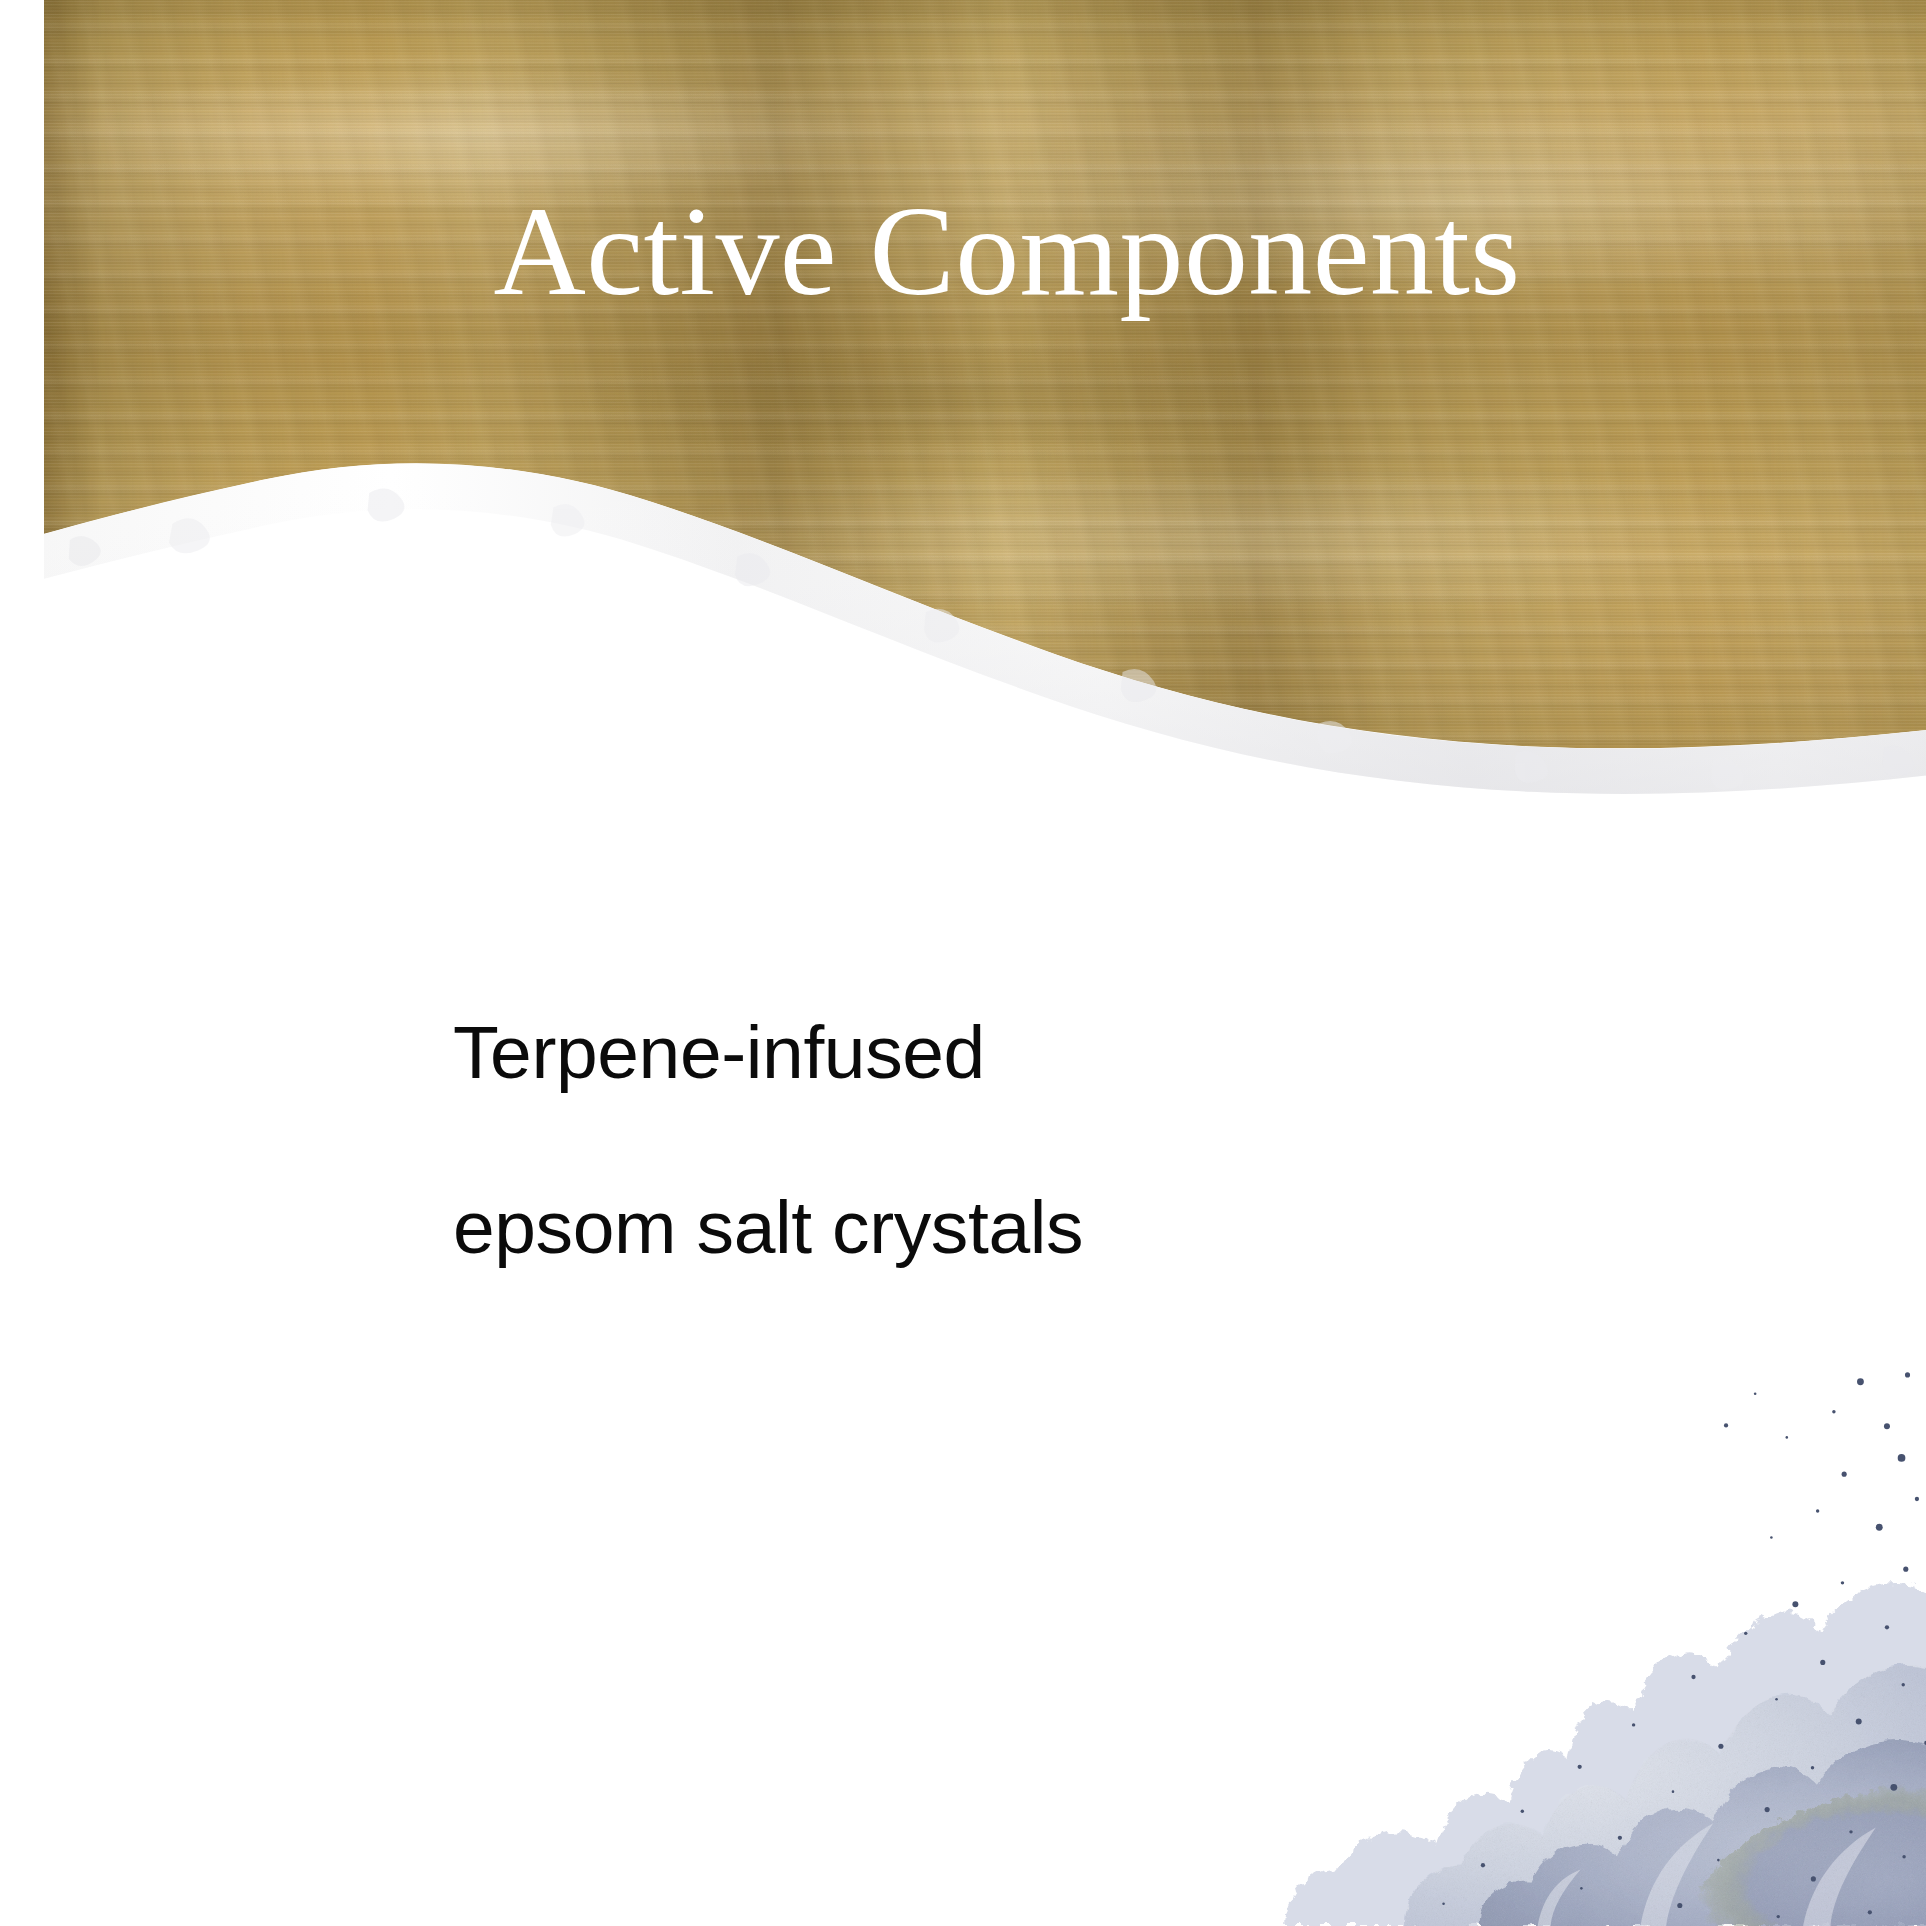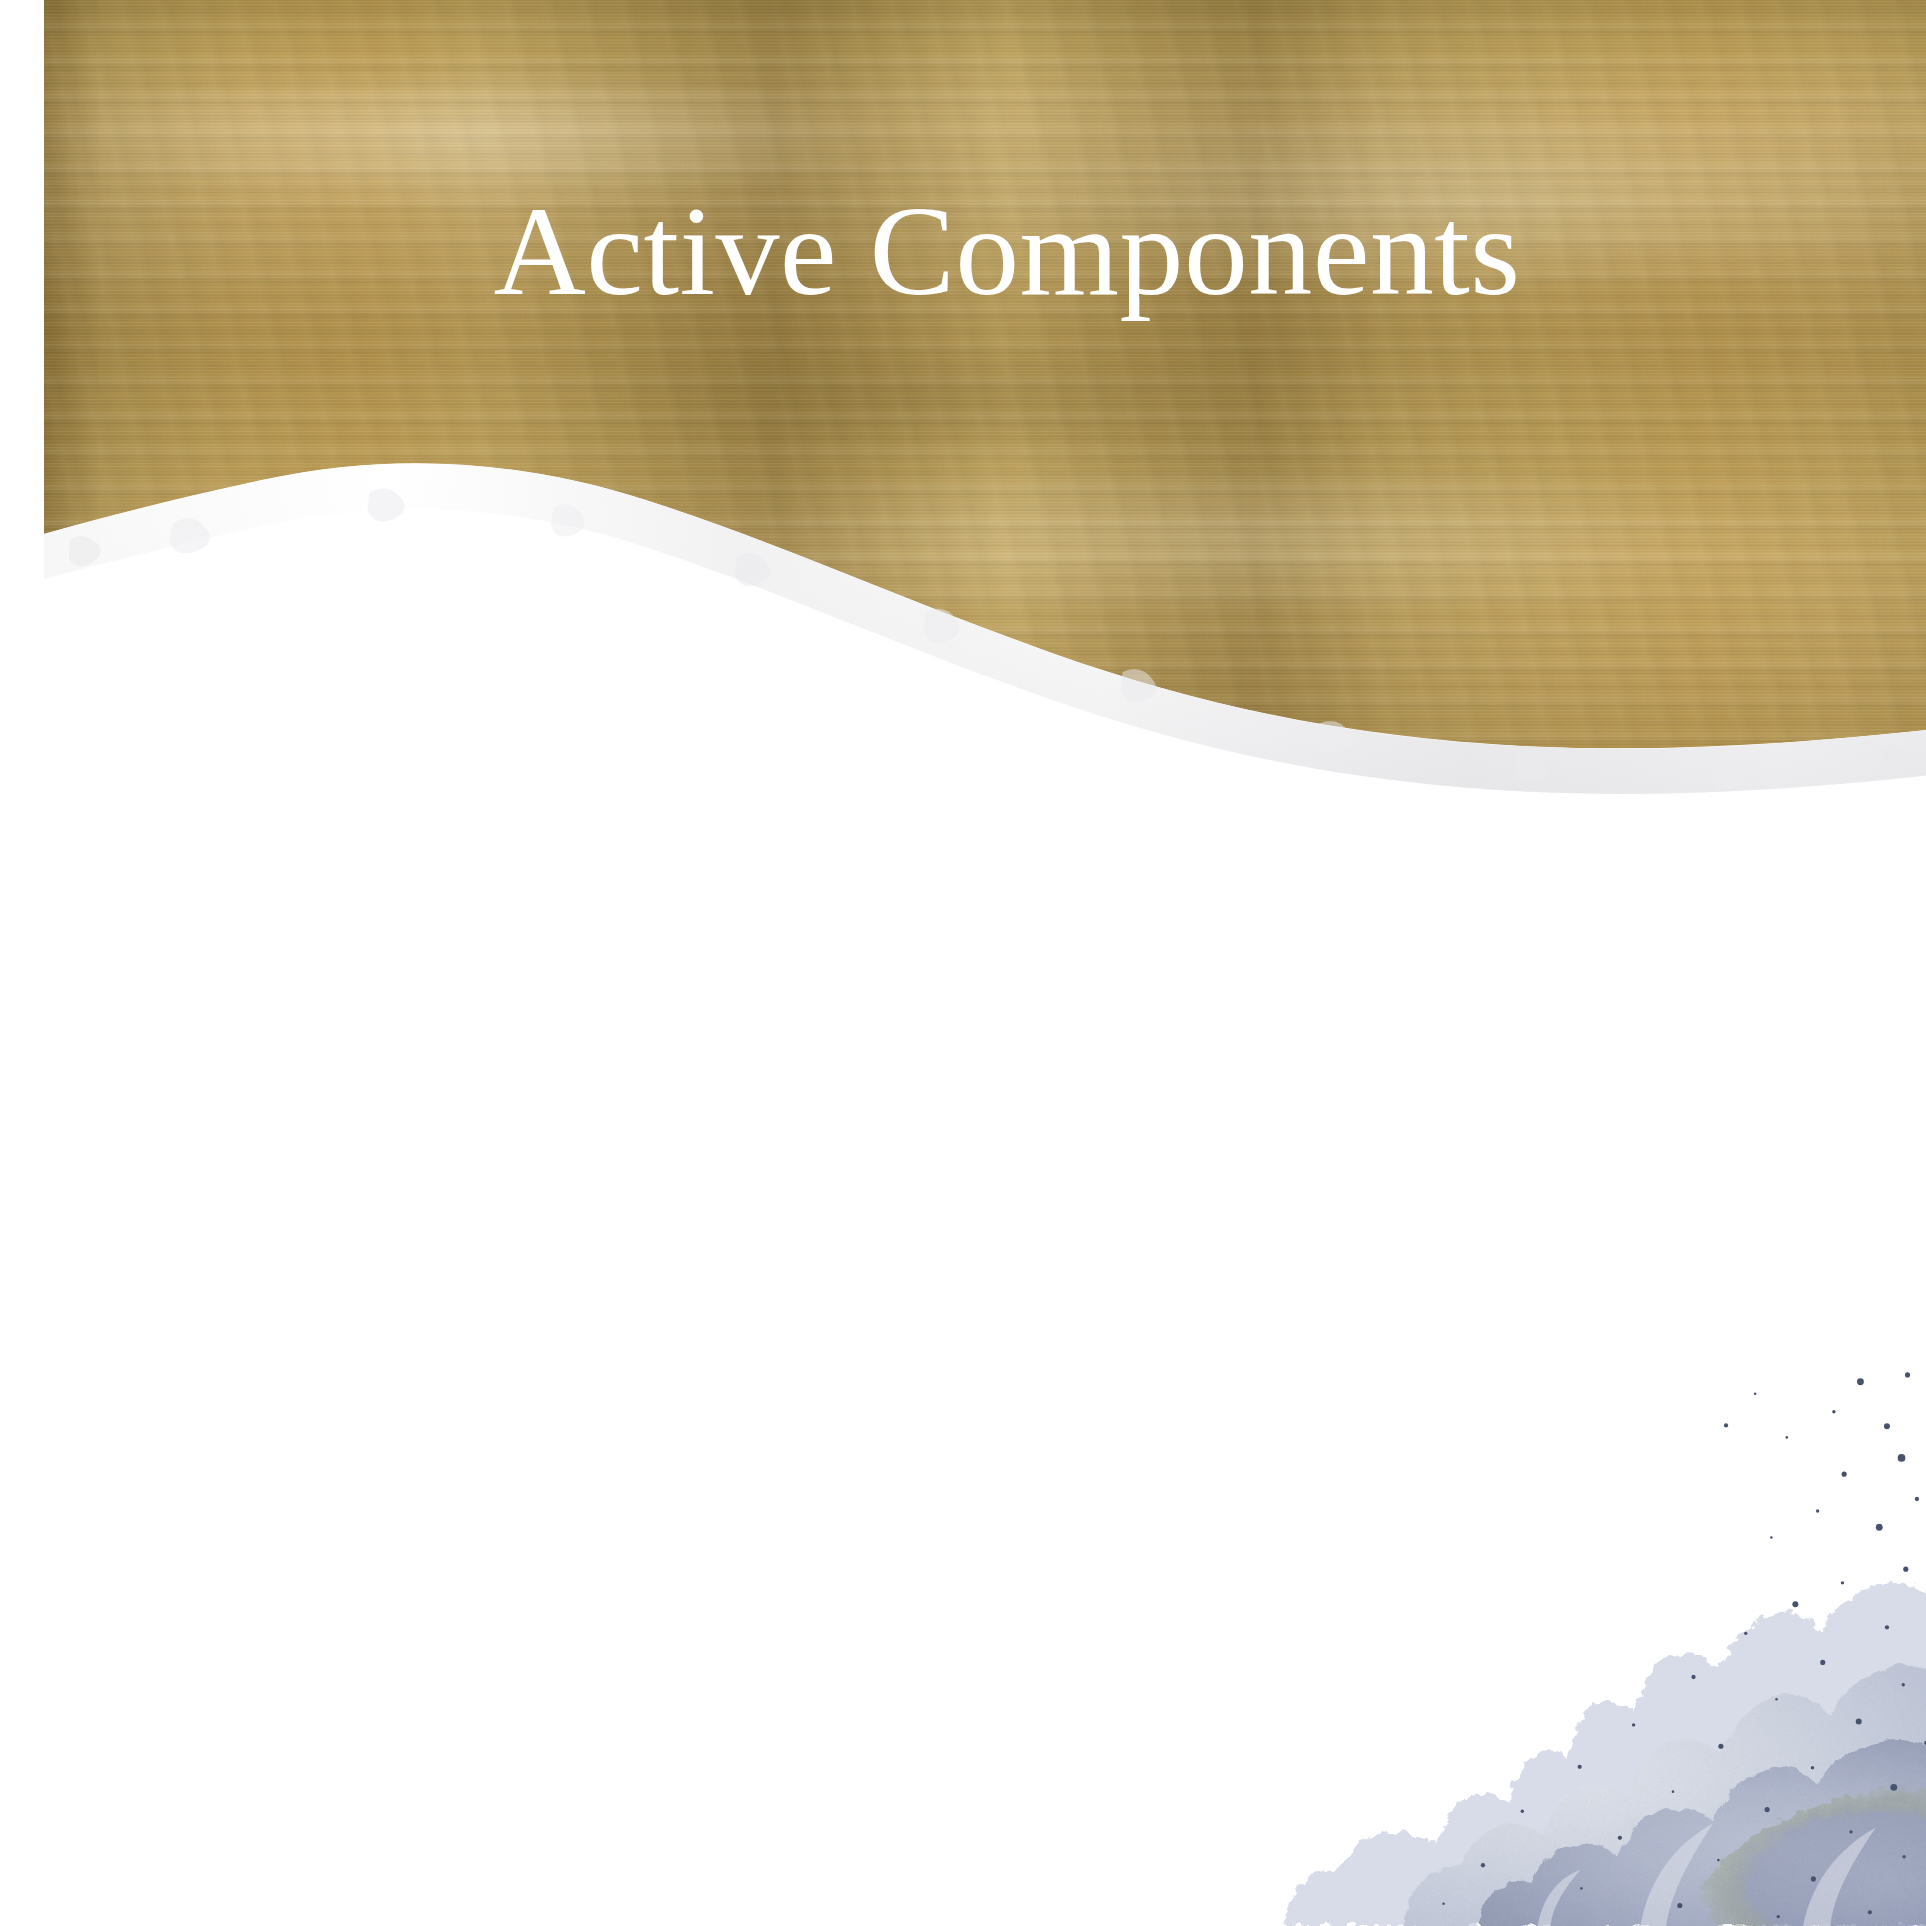--- a/index.html
+++ b/index.html
@@ -249,20 +249,24 @@
       <path d="M2520,1570 q44,-20 72,20 q20,32 -20,46 q-46,16 -56,-26 Z" fill="#eaeaee"></path>
       <path d="M2980,1690 q44,-18 70,22 q18,32 -20,44 q-46,14 -54,-28 Z" fill="#eeeef1"></path>
       <path d="M3440,1760 q44,-16 68,24 q18,32 -22,42 q-46,12 -50,-30 Z" fill="#ebebef"></path>
       <path d="M3900,1776 q44,-14 66,26 q16,32 -24,40 q-46,10 -46,-32 Z" fill="#ededf0"></path>
       <path d="M4300,1746 q42,-14 64,26 q16,32 -24,40 q-44,10 -44,-32 Z" fill="#eaeaee"></path>
     </g>
   </svg>
 
   <div class="title">Active Components</div>
 
+  <div class="body-copy">
+    <div class="body-line">Terpene-infused</div>
+    <div class="body-line">epsom salt crystals</div>
+  </div>
 
   <div class="splash">
     <svg viewBox="0 0 1750 1400" preserveAspectRatio="none">
       <defs>
         <radialGradient id="wcA" cx="62%" cy="58%" r="72%">
           <stop offset="0%" stop-color="#b9c0d3"></stop>
           <stop offset="45%" stop-color="#aab2c9"></stop>
           <stop offset="78%" stop-color="#98a1bb"></stop>
           <stop offset="100%" stop-color="#8d96b0"></stop>
         </radialGradient>

